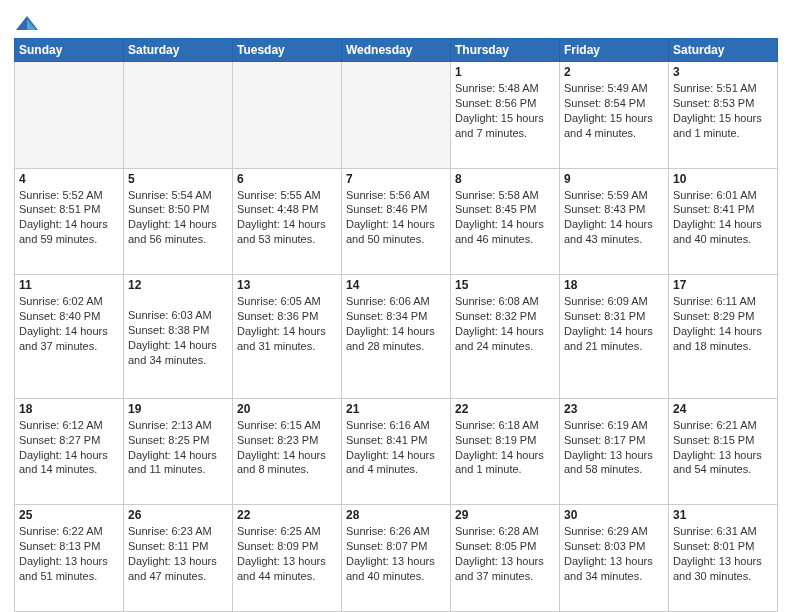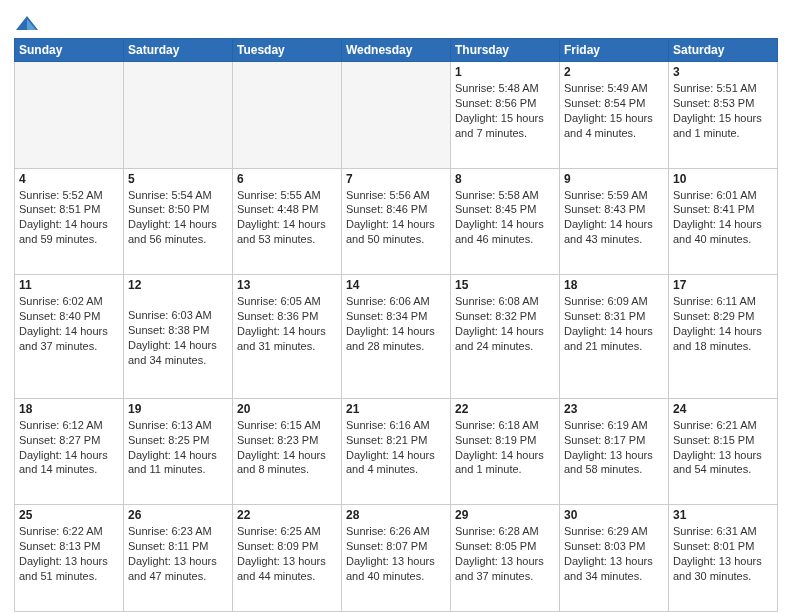--- a/index.html
+++ b/index.html
@@ -270,36 +270,36 @@
         <tr>
           <td>
             <span class="day-num">18</span>
             <div class="day-info" style="white-space: pre-line;">Sunrise: 6:12 AM
 Sunset: 8:27 PM
 Daylight: 14 hours
 and 14 minutes.</div>
           </td>
           <td>
             <span class="day-num">19</span>
-            <div class="day-info" style="white-space: pre-line;">Sunrise: 6:13 AM
+            <div class="day-info" style="white-space: pre-line;">Sunrise: 2:13 AM
 Sunset: 8:25 PM
 Daylight: 14 hours
 and 11 minutes.</div>
           </td>
           <td>
             <span class="day-num">20</span>
             <div class="day-info" style="white-space: pre-line;">Sunrise: 6:15 AM
 Sunset: 8:23 PM
 Daylight: 14 hours
 and 8 minutes.</div>
           </td>
           <td>
             <span class="day-num">21</span>
             <div class="day-info" style="white-space: pre-line;">Sunrise: 6:16 AM
-Sunset: 8:21 PM
+Sunset: 8:41 PM
 Daylight: 14 hours
 and 4 minutes.</div>
           </td>
           <td>
             <span class="day-num">22</span>
             <div class="day-info" style="white-space: pre-line;">Sunrise: 6:18 AM
 Sunset: 8:19 PM
 Daylight: 14 hours
 and 1 minute.</div>
           </td>

